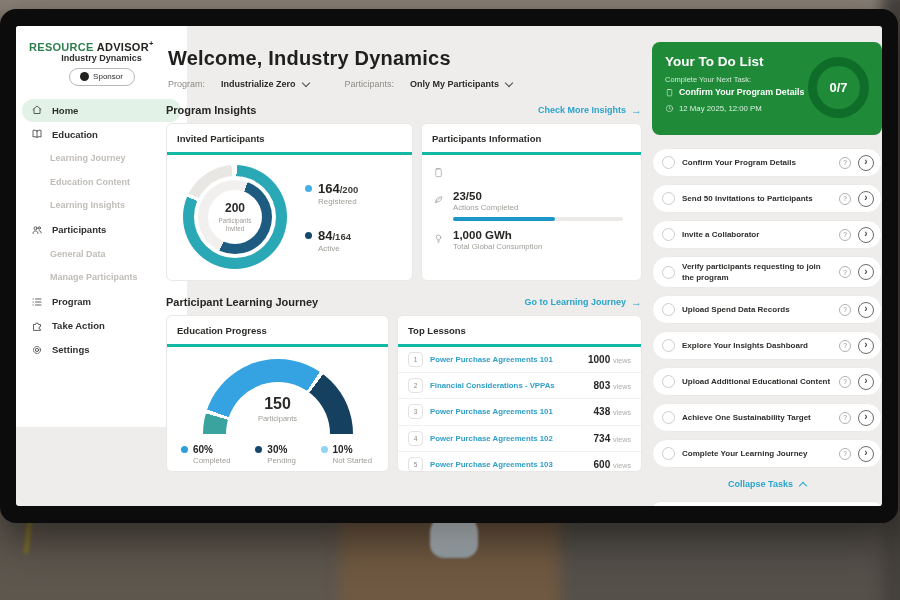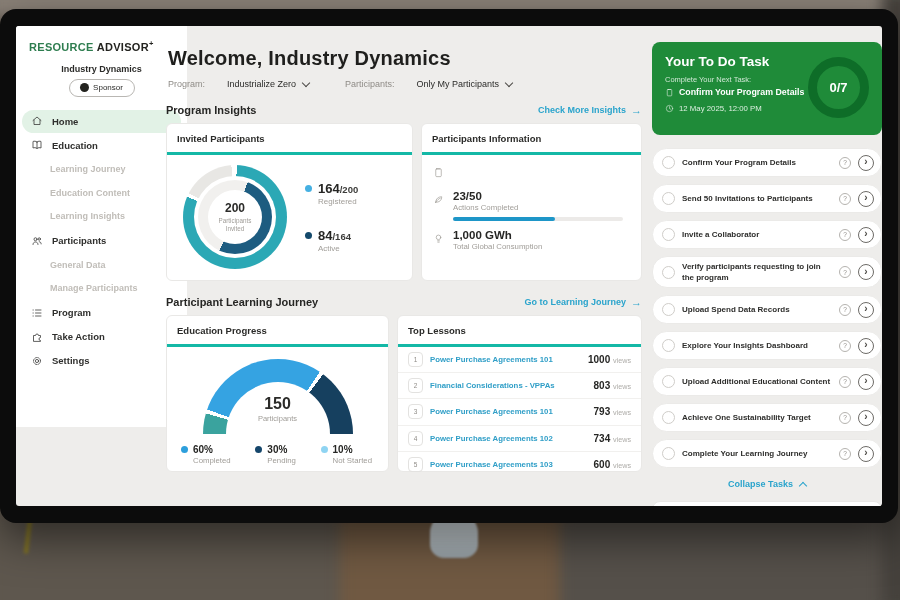--- a/index.html
+++ b/index.html
@@ -22,39 +22,39 @@
   .monitor{position:absolute;left:0;top:9px;width:898px;height:514px;background:#0c0c0c;
            border-radius:16px;box-shadow:0 16px 42px rgba(0,0,0,.5);}
   .screen{position:absolute;left:16px;top:17px;width:866px;height:480px;background:#eeedeb;
           overflow:hidden;border-radius:3px;}
 
   
   .sidebar{position:absolute;left:0;top:0;width:171px;height:401px;background:#fff;}
   .logo{margin:13px 0 0 13px;font-size:11px;font-weight:bold;letter-spacing:.3px;color:#23231f;}
   .logo .g{color:#2e7d4f;}
   .logo sup{font-size:7.5px;}
-  .acct-name{text-align:center;margin-top:11px;font-size:9px;font-weight:bold;color:#2b2b29;}
+  .acct-name{text-align:center;font-size:9px;font-weight:bold;color:#2b2b29;}
   .badge{margin:5px auto 0;width:64px;height:16px;border:1px solid #b9b7b3;border-radius:9px;
          display:flex;align-items:center;justify-content:center;gap:4px;font-size:8px;color:#2b2b29;background:#fff;}
   .badge .dot{width:9px;height:9px;border-radius:50%;background:#23231f;}
   .nav{margin-top:13px;}
   .nav-item{display:flex;align-items:center;gap:9px;height:23px;padding:0 9px;margin:1px 6px;
             border-radius:13px;font-size:9.5px;font-weight:bold;color:#2f2f2d;cursor:pointer;}
   .nav-item.active{background:#e2f2e6;}
   .nav-item svg{width:12px;height:12px;stroke:#3a3a38;stroke-width:1.6;fill:none;
                 stroke-linecap:round;stroke-linejoin:round;flex:none;}
   .nav-sub{height:23.5px;display:flex;align-items:center;padding-left:34px;font-size:9px;
            color:#c0bdb8;font-weight:bold;cursor:pointer;}
 
   
   .main{position:absolute;left:150px;top:0;width:476px;}
   .title{margin:21px 0 0 2px;font-size:20px;color:#1f1f1d;font-weight:bold;letter-spacing:.2px;}
   .filters{display:flex;gap:36px;margin:9px 0 0 2px;font-size:9px;color:#8f8c87;align-items:center;}
   .filter{display:flex;align-items:center;cursor:pointer;}
-  .fv{font-weight:normal;color:#2b2b29;margin-left:22px;}
+  .fv{font-weight:bold;color:#2b2b29;margin-left:16px;}
   .chev{width:5px;height:5px;border-right:1.5px solid #4c4a46;border-bottom:1.5px solid #4c4a46;
         transform:rotate(45deg);margin:-3px 0 0 7px;display:inline-block;}
   .sec{display:flex;justify-content:space-between;align-items:center;margin-top:15px;}
   .sec .t{font-size:11px;font-weight:bold;color:#262624;}
   .lnk{font-size:9px;font-weight:bold;color:#2aa4cc;display:flex;gap:5px;align-items:center;cursor:pointer;}
   .arrow::before{content:"\2192";font-size:11px;}
   .cards{display:flex;gap:8px;margin-top:7px;}
   .card{background:#fff;border:1px solid #e9e8e6;border-radius:6px;box-sizing:border-box;}
   .ct{font-size:9.5px;font-weight:bold;color:#2b2b29;padding:9px 10px 8px;border-bottom:3px solid #14b8a6;}
 
@@ -370,39 +370,39 @@
           <span class="lviews"><span>1000</span> <span class="lw">views</span></span>
         </div>
         <div class="lesson">
           <span class="rank">2</span>
           <span class="ltitle">Financial Considerations - VPPAs</span>
           <span class="lviews"><span>803</span> <span class="lw">views</span></span>
         </div>
         <div class="lesson">
           <span class="rank">3</span>
           <span class="ltitle">Power Purchase Agreements 101</span>
-          <span class="lviews"><span>793</span> <span class="lw">views</span></span>
+          <span class="lviews"><span>438</span> <span class="lw">views</span></span>
         </div>
         <div class="lesson">
           <span class="rank">4</span>
           <span class="ltitle">Power Purchase Agreements 102</span>
           <span class="lviews"><span>734</span> <span class="lw">views</span></span>
         </div>
         <div class="lesson">
           <span class="rank">5</span>
           <span class="ltitle">Power Purchase Agreements 103</span>
           <span class="lviews"><span>600</span> <span class="lw">views</span></span>
         </div>
       </div>
     </div>
   </div>
 
   <div class="rpanel">
     <div class="green">
-      <div class="gt">Your To Do Task</div>
+      <div class="gt">Your To Do List</div>
       <div class="gs">Complete Your Next Task:</div>
       <div class="gtask">
         <span class="gic">
               <svg viewBox="0 0 24 24">
                 <rect x="6" y="4" width="12" height="17" rx="2"></rect>
                 <path d="M9 4h6"></path>
               </svg>
             </span>
         <span>Confirm Your Program Details</span>
       </div>

